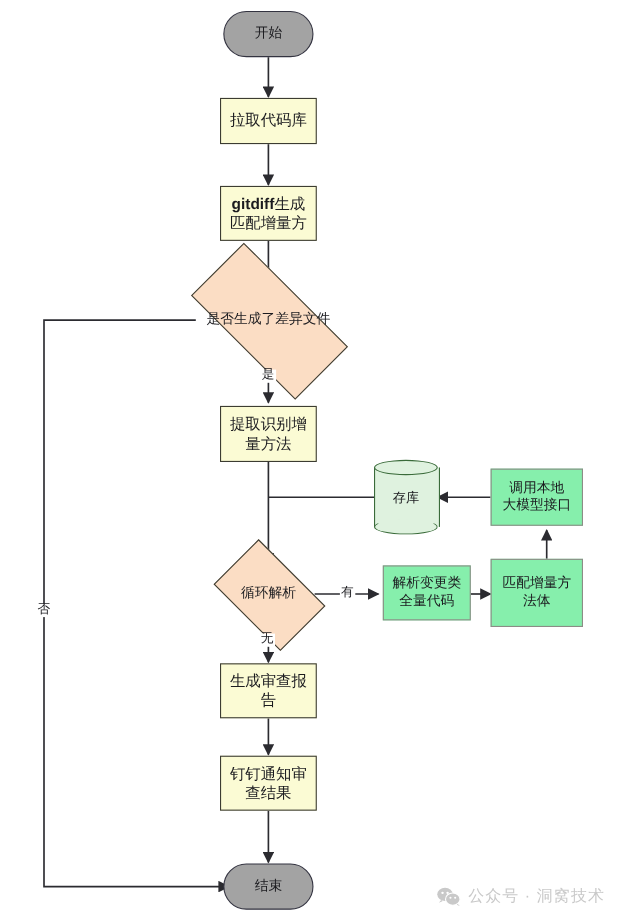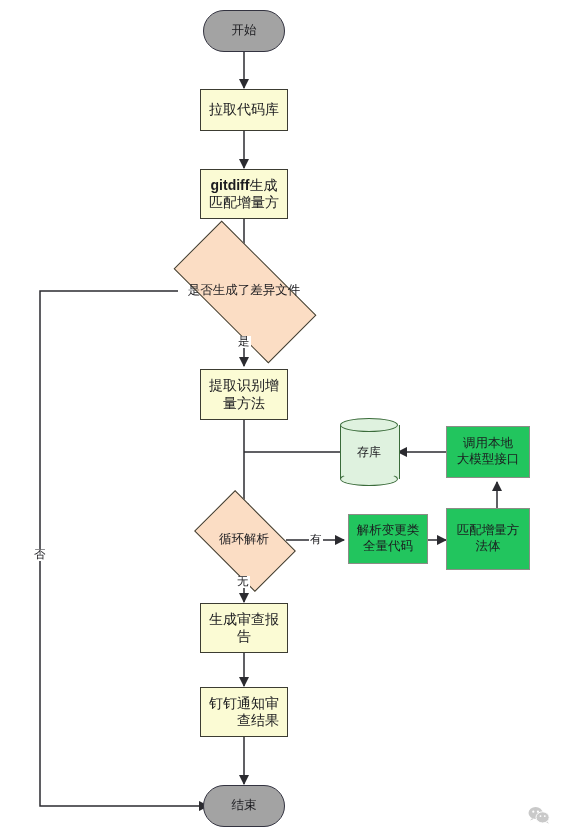--- a/index.html
+++ b/index.html
@@ -17,21 +17,21 @@
     background:#a3a3a3;border:1.6px solid #333340;border-radius:22px;
     font-size:12.5px;color:#1b1b1f;
   }
   
   .process-yellow{
     background:#fbfbd4;border:1.5px solid #3c3c32;
     font-size:14px;color:#1b1b1f;
   }
   
   .process-beige{
-    background:#22c55e;border:1.5px solid #8c8c86;
+    background:#86efac;border:1.5px solid #8c8c86;
     font-size:12.5px;color:#1b1b1f;
   }
   
   .decision{
     font-size:12.5px;color:#1b1b1f;background:transparent;border:none;
   }
   .decision .diamond-shape{
     position:absolute;left:0;top:0;width:100%;height:100%;
     background:#fbddc4;border:1.5px solid #3c3c32;
     transform:rotate(45deg);
@@ -161,21 +161,21 @@
 <div class="node process-beige" style="left:446px;top:508px;width:84px;height:62px;">
   <span class="node-label">匹配增量方
 法体</span>
 </div>
 
 <div class="node process-yellow" style="left:200px;top:603px;width:88px;height:50px;">
   <span class="node-label">生成审查报
 告</span>
 </div>
 
-<div class="node process-yellow" style="left:200px;top:687px;width:88px;height:50px;text-align:right;">
+<div class="node process-yellow" style="left:200px;top:687px;width:88px;height:50px;">
   <span class="node-label">钉钉通知审
 查结果</span>
 </div>
 
 <div class="node terminator" style="left:203px;top:785px;width:82px;height:42px;">
   <span class="node-label">结束</span>
 </div>
 
 <div id="watermark">
   <span>
@@ -183,13 +183,14 @@
       <ellipse cx="7.6" cy="7" rx="7.1" ry="6" fill="#c9c9c9"></ellipse>
       <path d="M4.2 12.0 L2.0 14.6 L5.2 13.3 Z" fill="#c9c9c9"></path>
       <ellipse cx="14.6" cy="11.4" rx="6.6" ry="5.6" fill="#c9c9c9" stroke="#ffffff" stroke-width="1"></ellipse>
       <path d="M19.0 15.6 L21.2 17.8 L18.4 16.6 Z" fill="#c9c9c9"></path>
       <circle cx="5.3" cy="5.7" r="1.1" fill="#ffffff"></circle>
       <circle cx="9.9" cy="5.7" r="1.1" fill="#ffffff"></circle>
       <circle cx="12.5" cy="10.1" r="0.95" fill="#ffffff"></circle>
       <circle cx="16.8" cy="10.1" r="0.95" fill="#ffffff"></circle>
     </svg>
   </span>
+  <span>公众号 · 洞窝技术</span>
 </div>
 
 </body></html>

